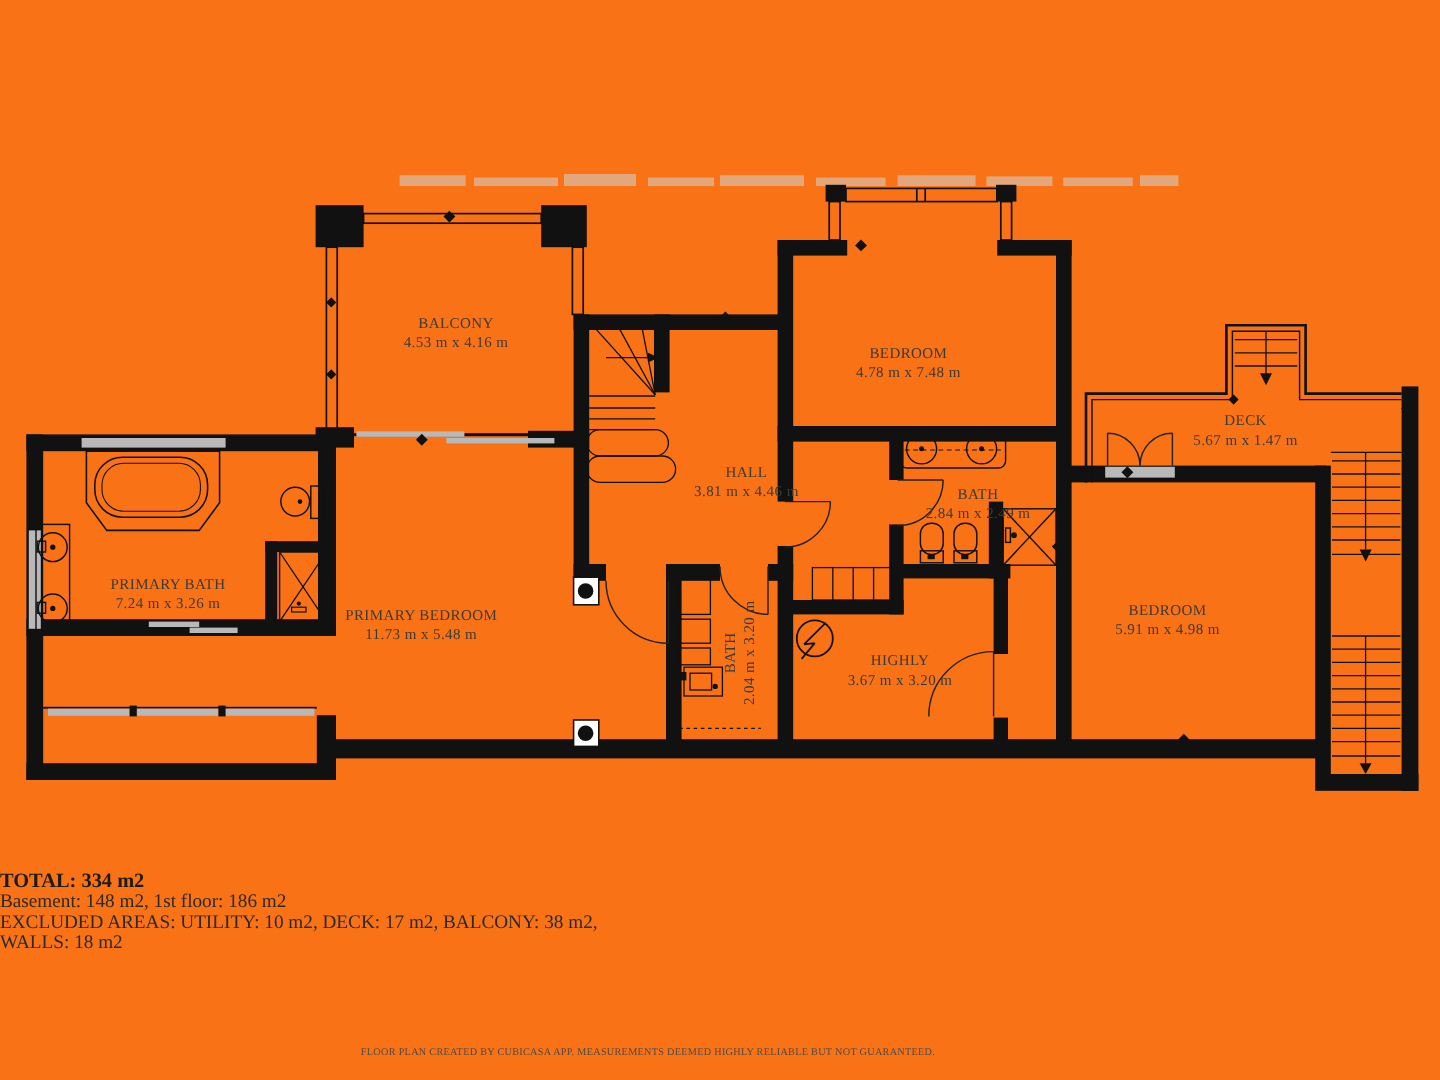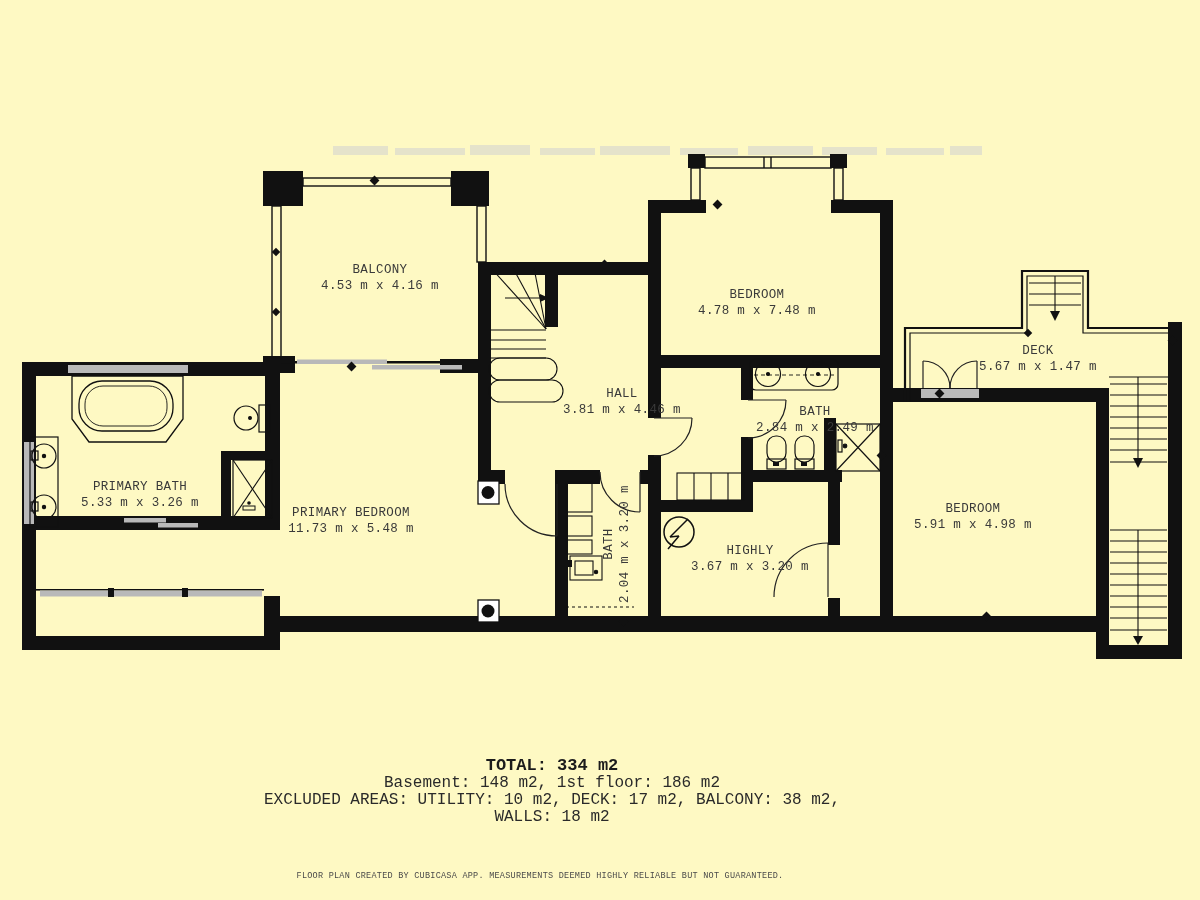--- a/index.html
+++ b/index.html
@@ -1,22 +1,22 @@
 <!DOCTYPE html>
 <html><head>
 <meta charset="utf-8">
 <style>
   html,body{margin:0;padding:0;background:#ffffff;}
-  #stage{position:relative;width:1200px;height:900px;background:#fef9c3;overflow:hidden;
-         font-family:Liberation Mono, monospace;}
+  #stage{position:relative;width:1200px;height:900px;background:#f97316;overflow:hidden;
+         font-family:Liberation Serif, serif;}
   #plan-svg{position:absolute;left:0;top:0;}
   .room-label{position:absolute;transform:translate(-50%,-50%);text-align:center;
     color:#3a3a3a;font-size:12.5px;letter-spacing:.35px;line-height:15.5px;white-space:nowrap;}
   .room-label.rot{transform:translate(-50%,-50%) rotate(-90deg);}
-  .summary{position:absolute;left:0;top:756px;width:1104px;text-align:center;color:#2a2a2a;}
+  .summary{position:absolute;left:0;top:724px;width:1104px;text-align:left;color:#2a2a2a;}
   .summary .total{font-size:17px;font-weight:bold;color:#1b1b1b;line-height:19px;}
   .summary .line{font-size:16px;line-height:17px;}
   .attribution{position:absolute;left:0;top:871px;width:1080px;text-align:center;
     font-size:8.5px;color:#4a4a4a;letter-spacing:.25px;}
 </style>
 </head>
 <body>
 
 <div id="stage">
 
@@ -314,21 +314,21 @@
   <div class="room-label" style="left:757px;top:303px;">
     <div>BEDROOM</div>
     <div>4.78 m x 7.48 m</div>
   </div>
   <div class="room-label" style="left:1038px;top:359px;">
     <div>DECK</div>
     <div>5.67 m x 1.47 m</div>
   </div>
   <div class="room-label" style="left:140px;top:466px;margin-top:29px;">
     <div>PRIMARY BATH</div>
-    <div>5.33 m x 3.26 m</div>
+    <div>7.24 m x 3.26 m</div>
   </div>
   <div class="room-label" style="left:351px;top:521px;">
     <div>PRIMARY BEDROOM</div>
     <div>11.73 m x 5.48 m</div>
   </div>
   <div class="room-label" style="left:815px;top:420px;">
     <div>BATH</div>
     <div>2.84 m x 2.49 m</div>
   </div>
   <div class="room-label rot" style="left:617px;top:544px;">

